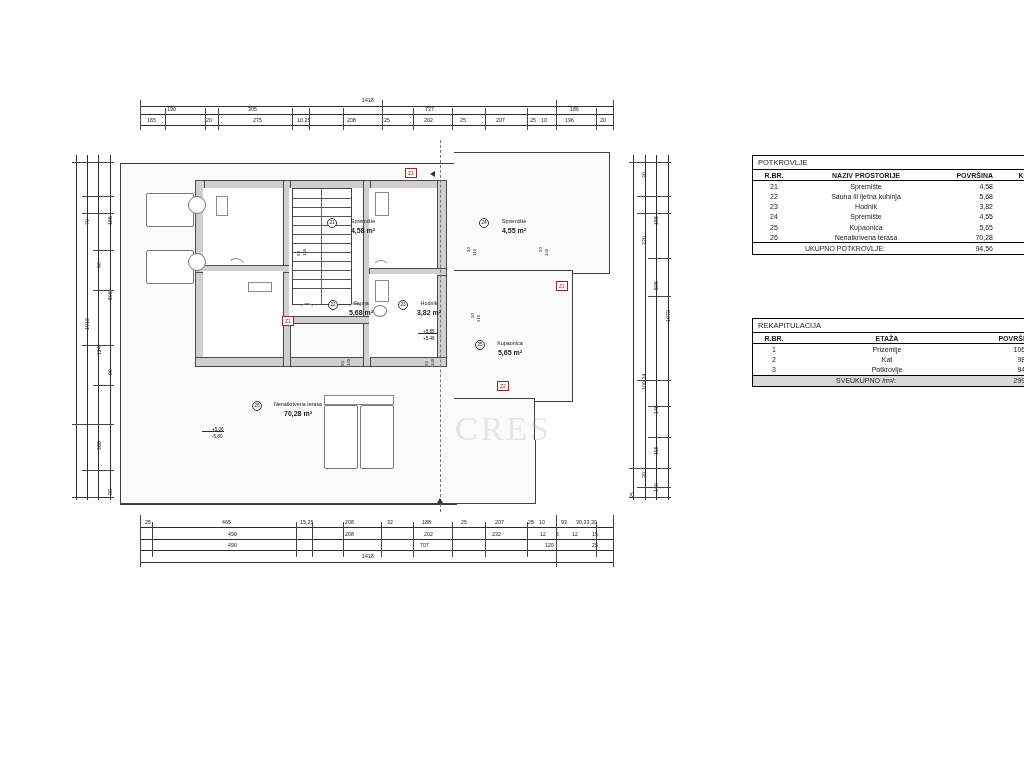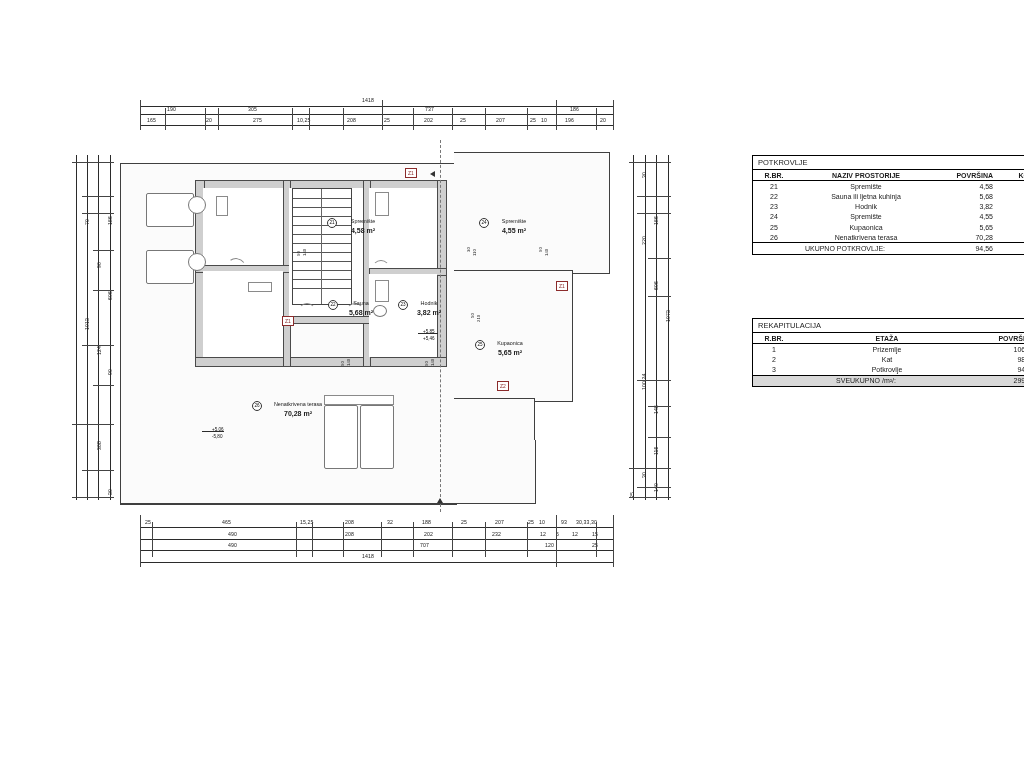--- a/index.html
+++ b/index.html
@@ -492,20 +492,21 @@
     <div class="tick" style="left:381px; top:522px; height:35px;"></div>
     <div class="tick" style="left:413px; top:522px; height:35px;"></div>
     <div class="tick" style="left:452px; top:522px; height:35px;"></div>
     <div class="tick" style="left:485px; top:522px; height:35px;"></div>
     <div class="tick" style="left:527px; top:522px; height:35px;"></div>
     <div class="tick" style="left:556px; top:515px; height:52px;"></div>
     <div class="tick" style="left:596px; top:522px; height:35px;"></div>
     <div class="tick" style="left:613px; top:515px; height:52px;"></div>
   </div>
 
+  <div class="watermark">CRES</div>
 
   <div class="tbl" style="left:752px; top:155px; width:290px;">
     <div class="thead">POTKROVLJE</div>
     <table>
       <tbody>
           <tr>
         <th class="col-rbr">R.BR.</th>
         <th class="col-name">NAZIV PROSTORIJE</th>
         <th class="col-pov">POVRŠINA</th>
         <th class="col-koef">KOEF.</th>

